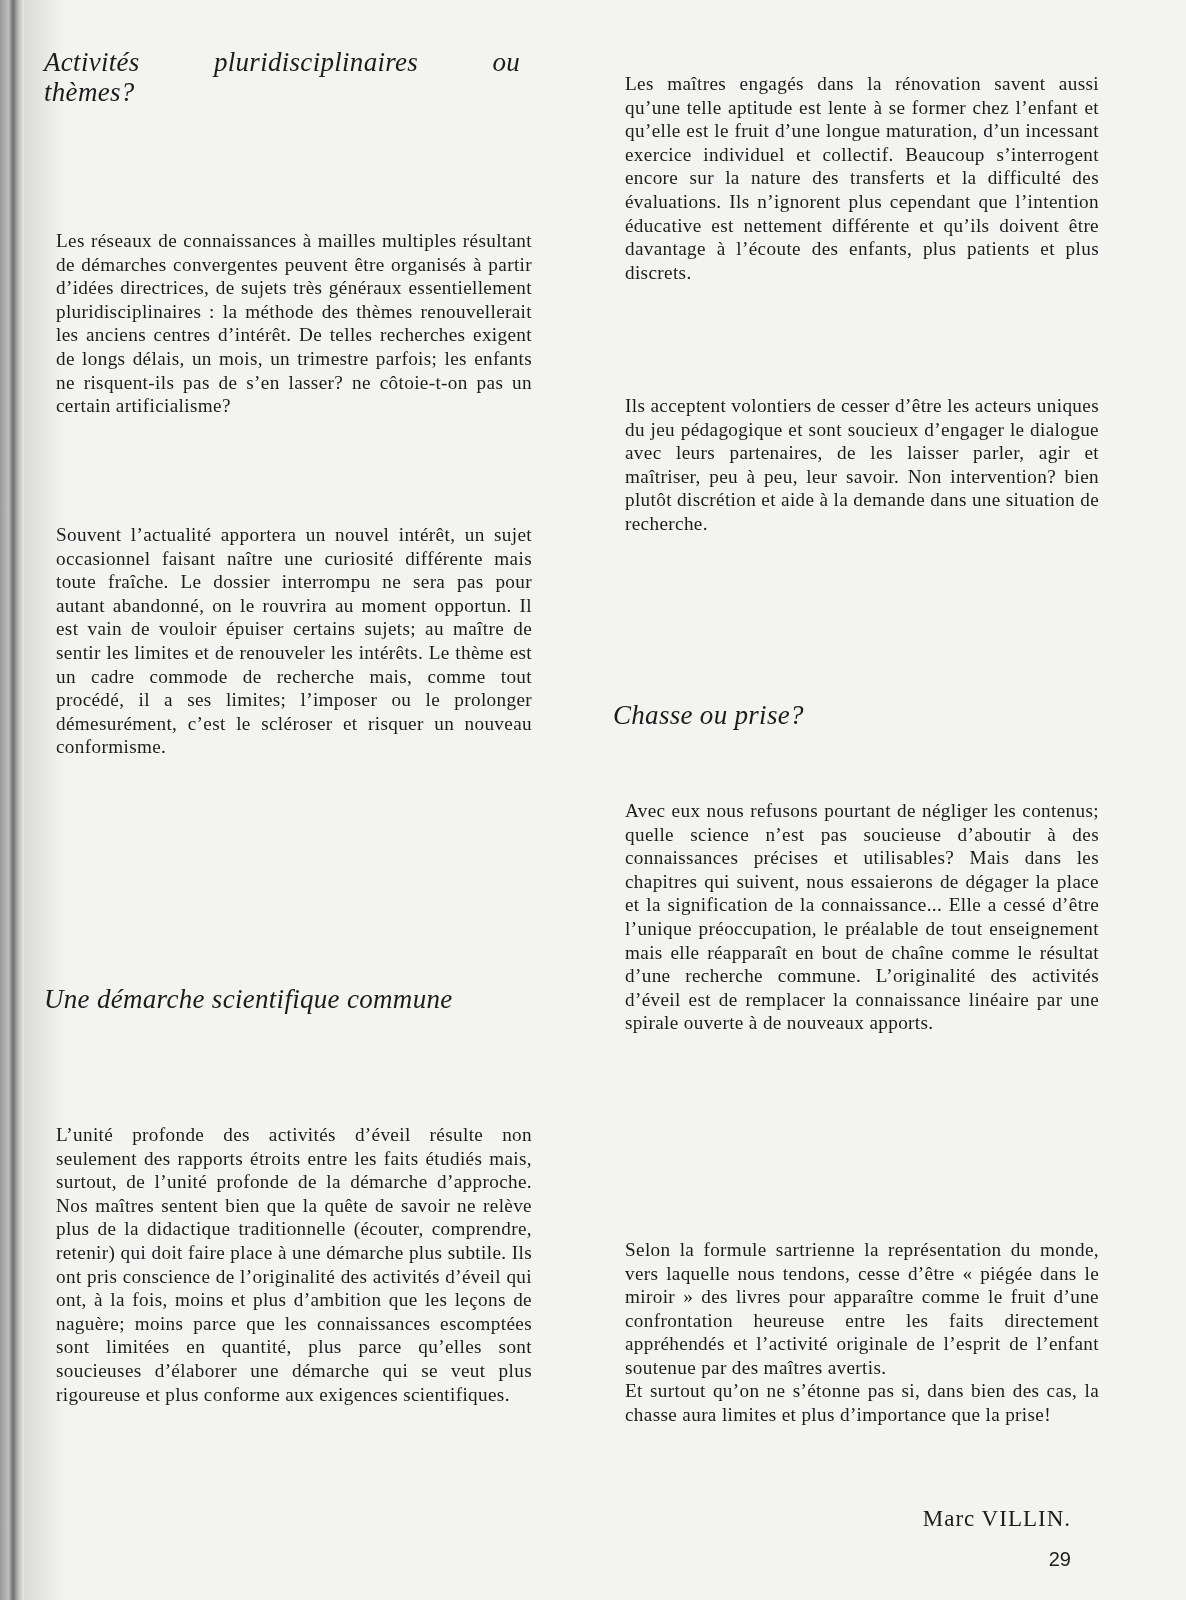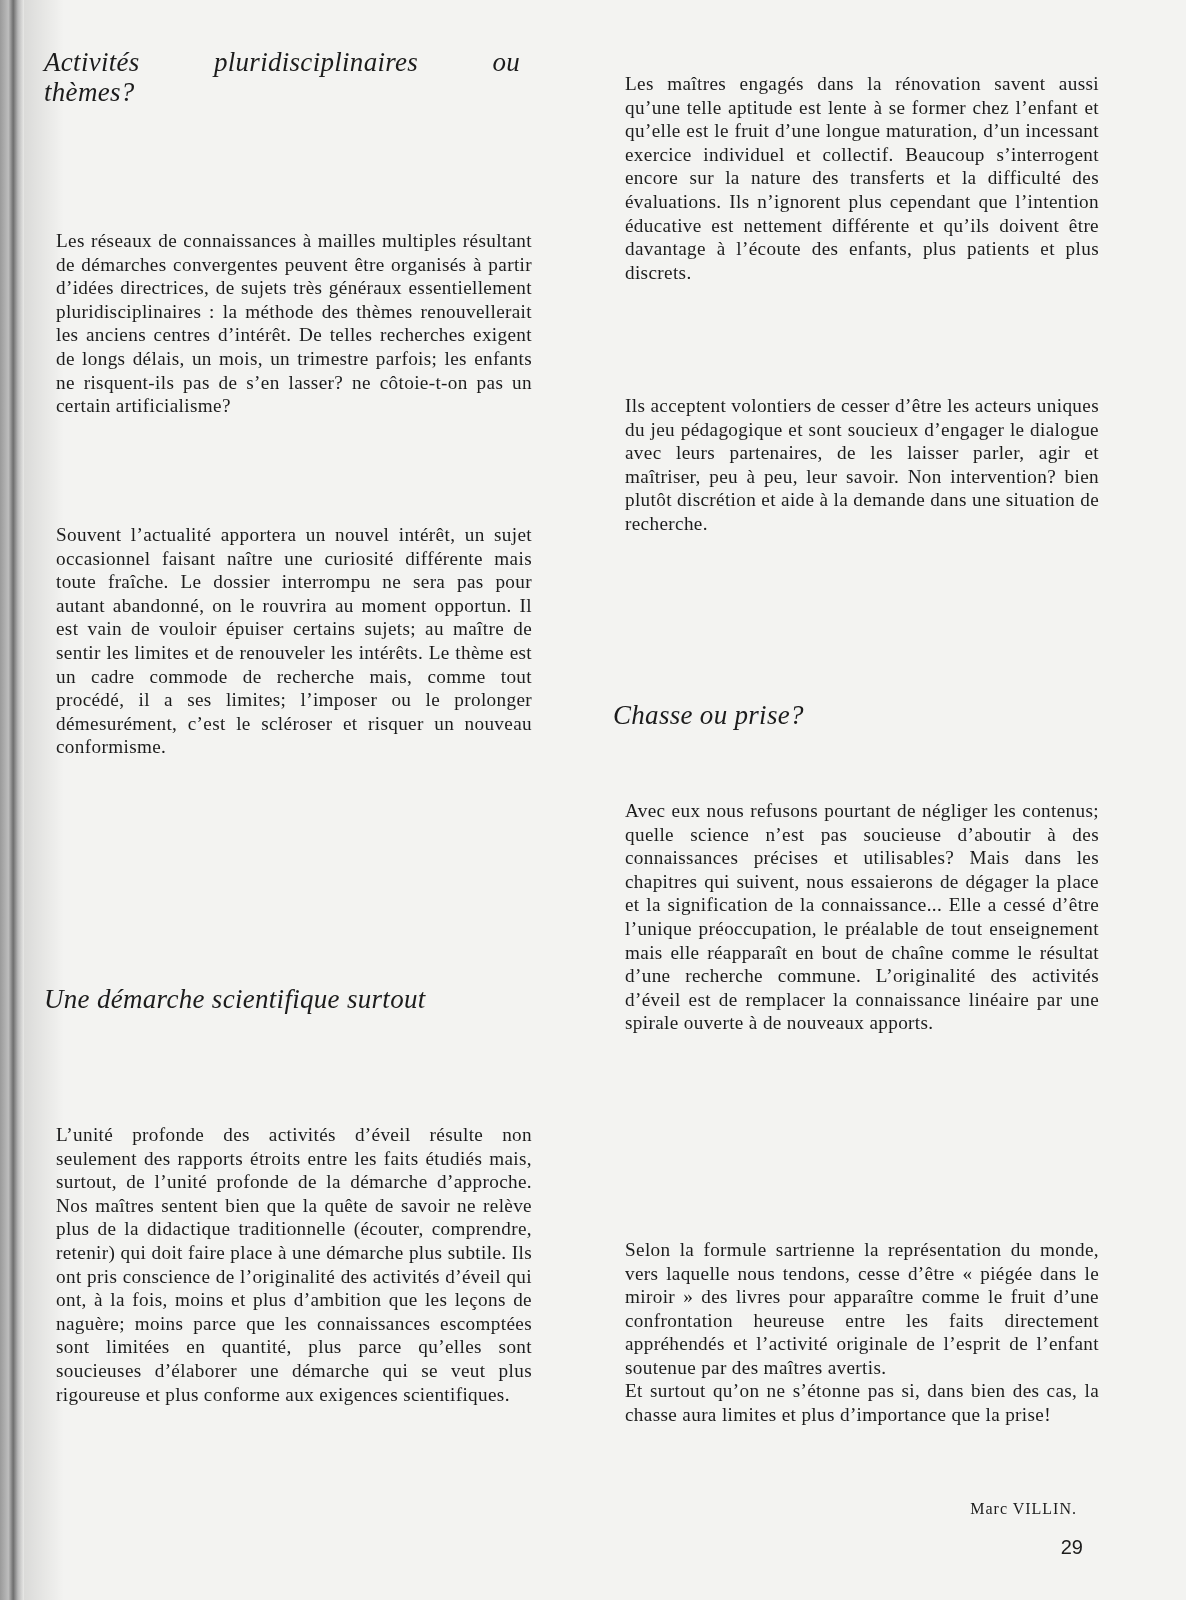--- a/index.html
+++ b/index.html
@@ -25,42 +25,42 @@
     font-family: "Liberation Serif", "DejaVu Serif", serif;
     font-size: 27px; line-height: 30px; letter-spacing: 0.3px;
   }
   .para {
     position: absolute; margin: 12px;
     font-family: "Liberation Serif", "DejaVu Serif", serif;
     font-size: 19.2px; line-height: 23.6px; text-align: justify;
     hyphens: none; letter-spacing: 0.35px;
   }
   .signature {
-    position: absolute; margin: 10px;
+    position: absolute; margin: 16px;
     font-family: "Liberation Serif", "DejaVu Serif", serif;
-    font-size: 16px; letter-spacing: 1px; text-align: right;
+    font-size: 23px; letter-spacing: 1px; text-align: right;
   }
   .page-number {
-    position: absolute; margin: 0;
+    position: absolute; margin: 12px;
     font-family: "Liberation Sans", sans-serif;
     font-size: 20px;
     text-align: center;
   }
 </style>
 </head>
 <body>
 
 <div class="binding"></div>
 <div class="paper-shade"></div>
 
 <div class="col left">
   <h2 class="heading" style="top:40px; width:476px; text-align:justify; text-align-last:left; word-spacing:52px;margin-top:7px;">Activités pluridisciplinaires ou thèmes?</h2>
   <p class="para" style="top:217px; width:476px;">Les réseaux de connaissances à mailles multiples résultant de démarches convergentes peuvent être organisés à partir d’idées directrices, de sujets très généraux essentiellement pluridisciplinaires : la méthode des thèmes renouvellerait les anciens centres d’intérêt. De telles recherches exigent de longs délais, un mois, un trimestre parfois; les enfants ne risquent-ils pas de s’en lasser? ne côtoie-t-on pas un certain artificialisme?</p>
   <p class="para" style="top:511px; width:476px;">Souvent l’actualité apportera un nouvel intérêt, un sujet occasionnel faisant naître une curiosité différente mais toute fraîche. Le dossier interrompu ne sera pas pour autant abandonné, on le rouvrira au moment opportun. Il est vain de vouloir épuiser certains sujets; au maître de sentir les limites et de renouveler les intérêts. Le thème est un cadre commode de recherche mais, comme tout procédé, il a ses limites; l’imposer ou le prolonger démesurément, c’est le scléroser et risquer un nouveau conformisme.</p>
-  <h2 class="heading" style="top:984px; width:476px;">Une démarche scientifique surtout</h2>
+  <h2 class="heading" style="top:984px; width:476px;">Une démarche scientifique commune</h2>
   <p class="para" style="top:1111px; width:476px;">L’unité profonde des activités d’éveil résulte non seulement des rapports étroits entre les faits étudiés mais, surtout, de l’unité profonde de la démarche d’approche. Nos maîtres sentent bien que la quête de savoir ne relève plus de la didactique traditionnelle (écouter, comprendre, retenir) qui doit faire place à une démarche plus subtile. Ils ont pris conscience de l’originalité des activités d’éveil qui ont, à la fois, moins et plus d’ambition que les leçons de naguère; moins parce que les connaissances escomptées sont limitées en quantité, plus parce qu’elles sont soucieuses d’élaborer une démarche qui se veut plus rigoureuse et plus conforme aux exigences scientifiques.</p>
 </div>
 
 <div class="col right">
   <p class="para" style="top:60px; width:474px;">Les maîtres engagés dans la rénovation savent aussi qu’une telle aptitude est lente à se former chez l’enfant et qu’elle est le fruit d’une longue maturation, d’un incessant exercice individuel et collectif. Beaucoup s’interrogent encore sur la nature des transferts et la difficulté des évaluations. Ils n’ignorent plus cependant que l’intention éducative est nettement différente et qu’ils doivent être davantage à l’écoute des enfants, plus patients et plus discrets.</p>
   <p class="para" style="top:382px; width:474px;">Ils acceptent volontiers de cesser d’être les acteurs uniques du jeu pédagogique et sont soucieux d’engager le dialogue avec leurs partenaires, de les laisser parler, agir et maîtriser, peu à peu, leur savoir. Non intervention? bien plutôt discrétion et aide à la demande dans une situation de recherche.</p>
   <h2 class="heading" style="top:680px; width:474px;margin-top:20px;">Chasse ou prise?</h2>
   <p class="para" style="top:787px; width:474px;">Avec eux nous refusons pourtant de négliger les contenus; quelle science n’est pas soucieuse d’aboutir à des connaissances précises et utilisables? Mais dans les chapitres qui suivent, nous essaierons de dégager la place et la signification de la connaissance... Elle a cessé d’être l’unique préoccupation, le préalable de tout enseignement mais elle réapparaît en bout de chaîne comme le résultat d’une recherche commune. L’originalité des activités d’éveil est de remplacer la connaissance linéaire par une spirale ouverte à de nouveaux apports.</p>
   <p class="para" style="top:1226px; width:474px;">Selon la formule sartrienne la représentation du monde, vers laquelle nous tendons, cesse d’être « piégée dans le miroir » des livres pour apparaître comme le fruit d’une confrontation heureuse entre les faits directement appréhendés et l’activité originale de l’esprit de l’enfant soutenue par des maîtres avertis.</p>
   <p class="para" style="top:1367px; width:474px;">Et surtout qu’on ne s’étonne pas si, dans bien des cas, la chasse aura limites et plus d’importance que la prise!</p>

